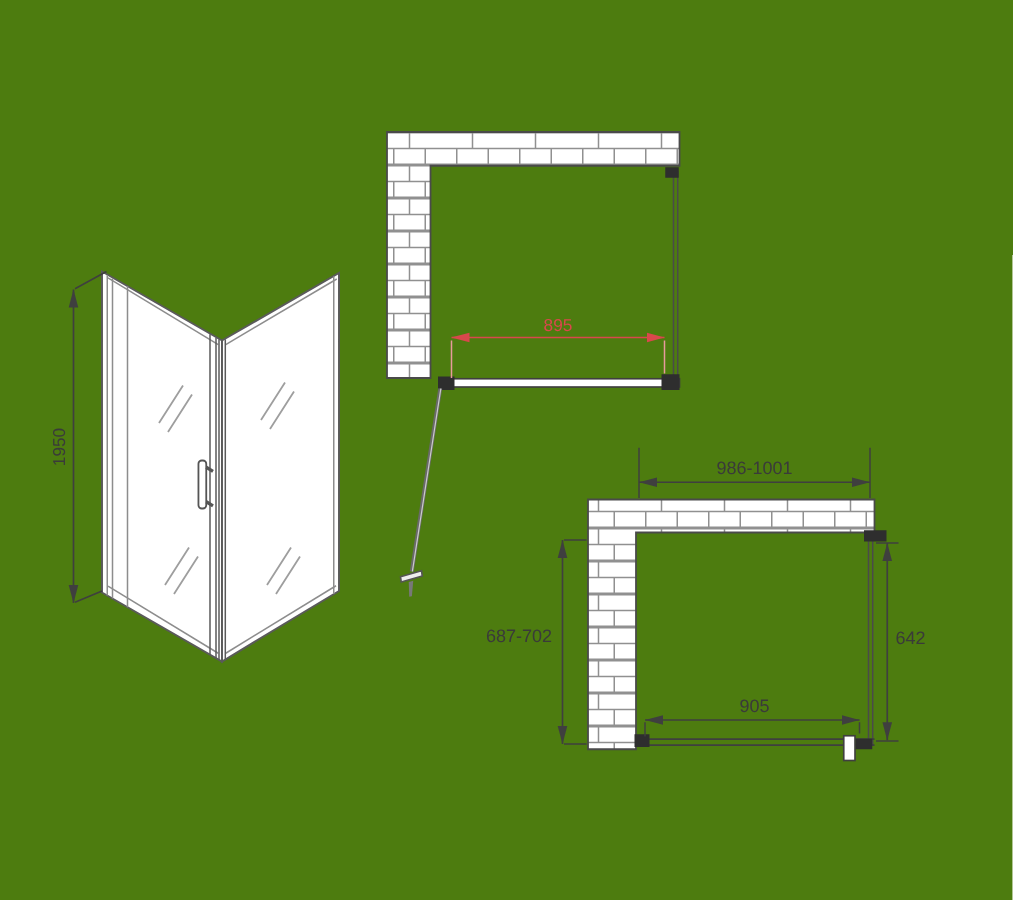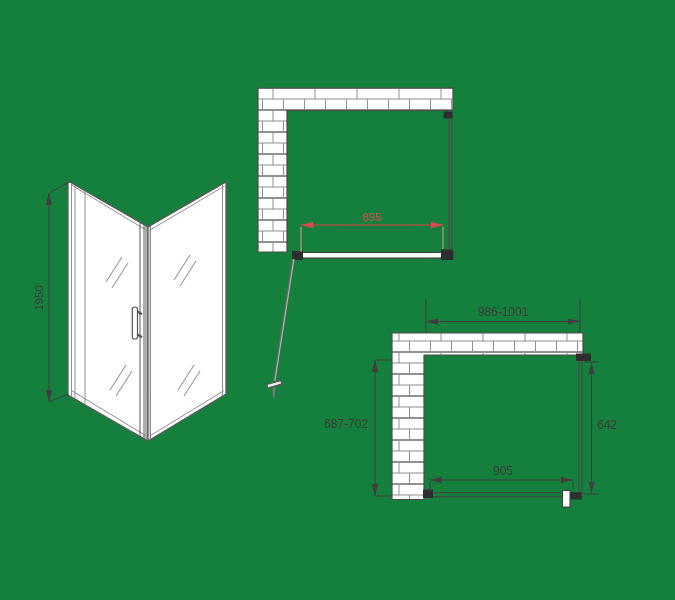--- a/index.html
+++ b/index.html
@@ -1,16 +1,16 @@
 <!DOCTYPE html>
 <html><head>
 <meta charset="utf-8">
 <style>
   html,body{margin:0;padding:0;background:#ffffff;}
-  #canvas{position:relative;width:675px;height:600px;background:#15803d;overflow:hidden;
+  #canvas{position:relative;width:675px;height:600px;background:#4d7c0f;overflow:hidden;
           font-family:"Liberation Sans",sans-serif;}
   svg{position:absolute;left:0;top:0;}
   text{font-family:"Liberation Sans",sans-serif;}
   .dim-text{font-size:12px;fill:#3a3a3a;}
   .dim-text-red{font-size:11.5px;fill:#d9484c;}
 </style>
 </head>
 <body>
 
 <div id="canvas">

